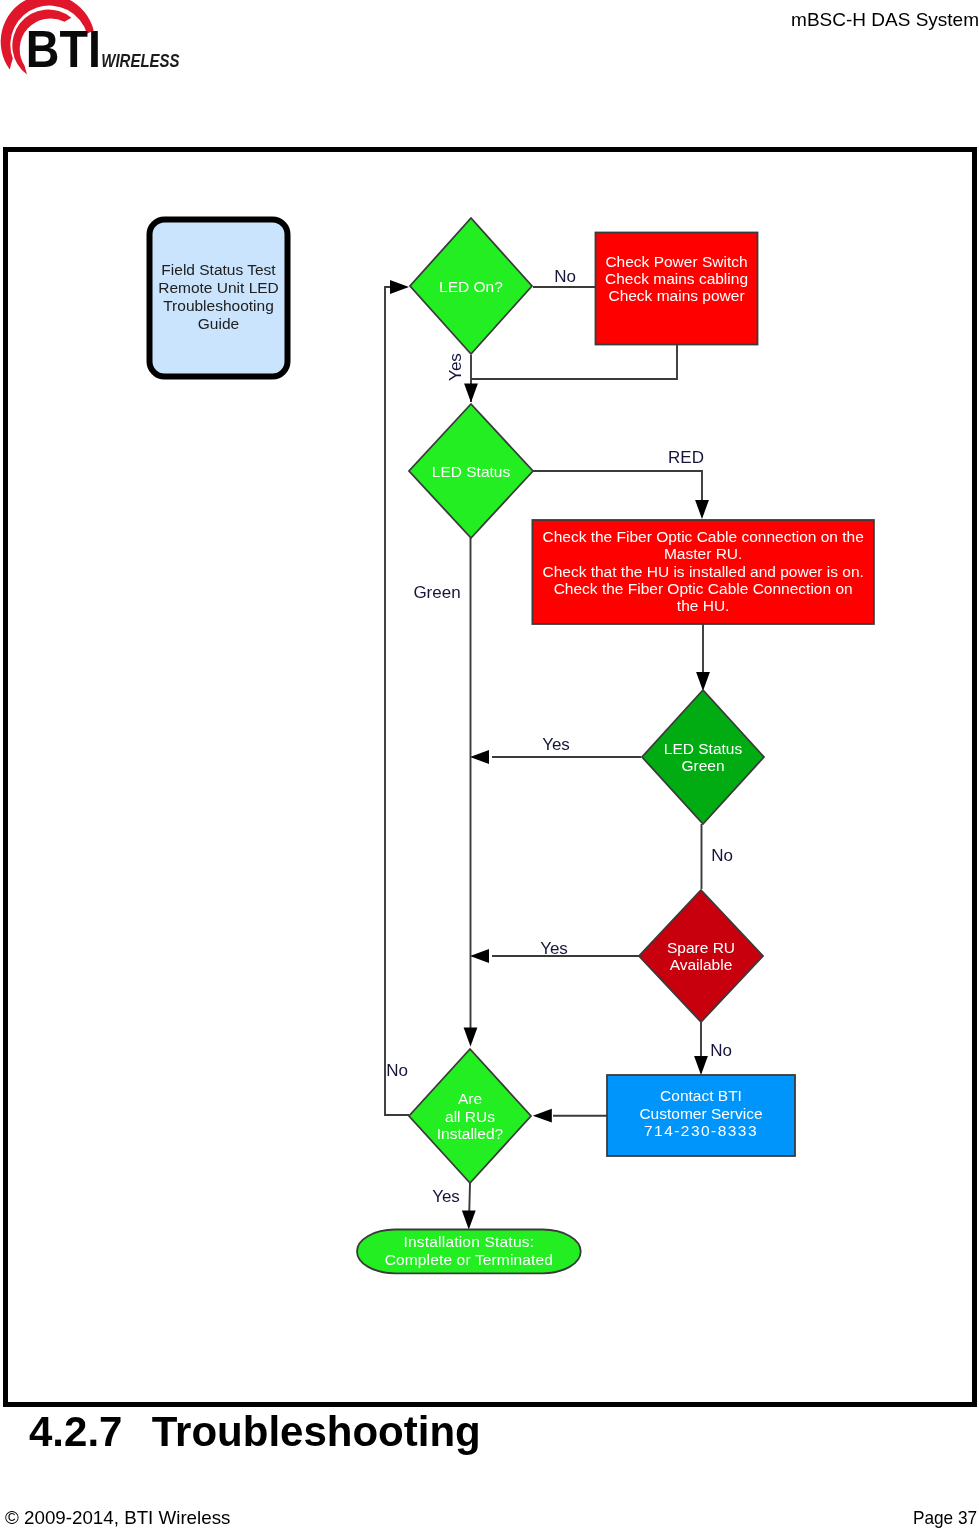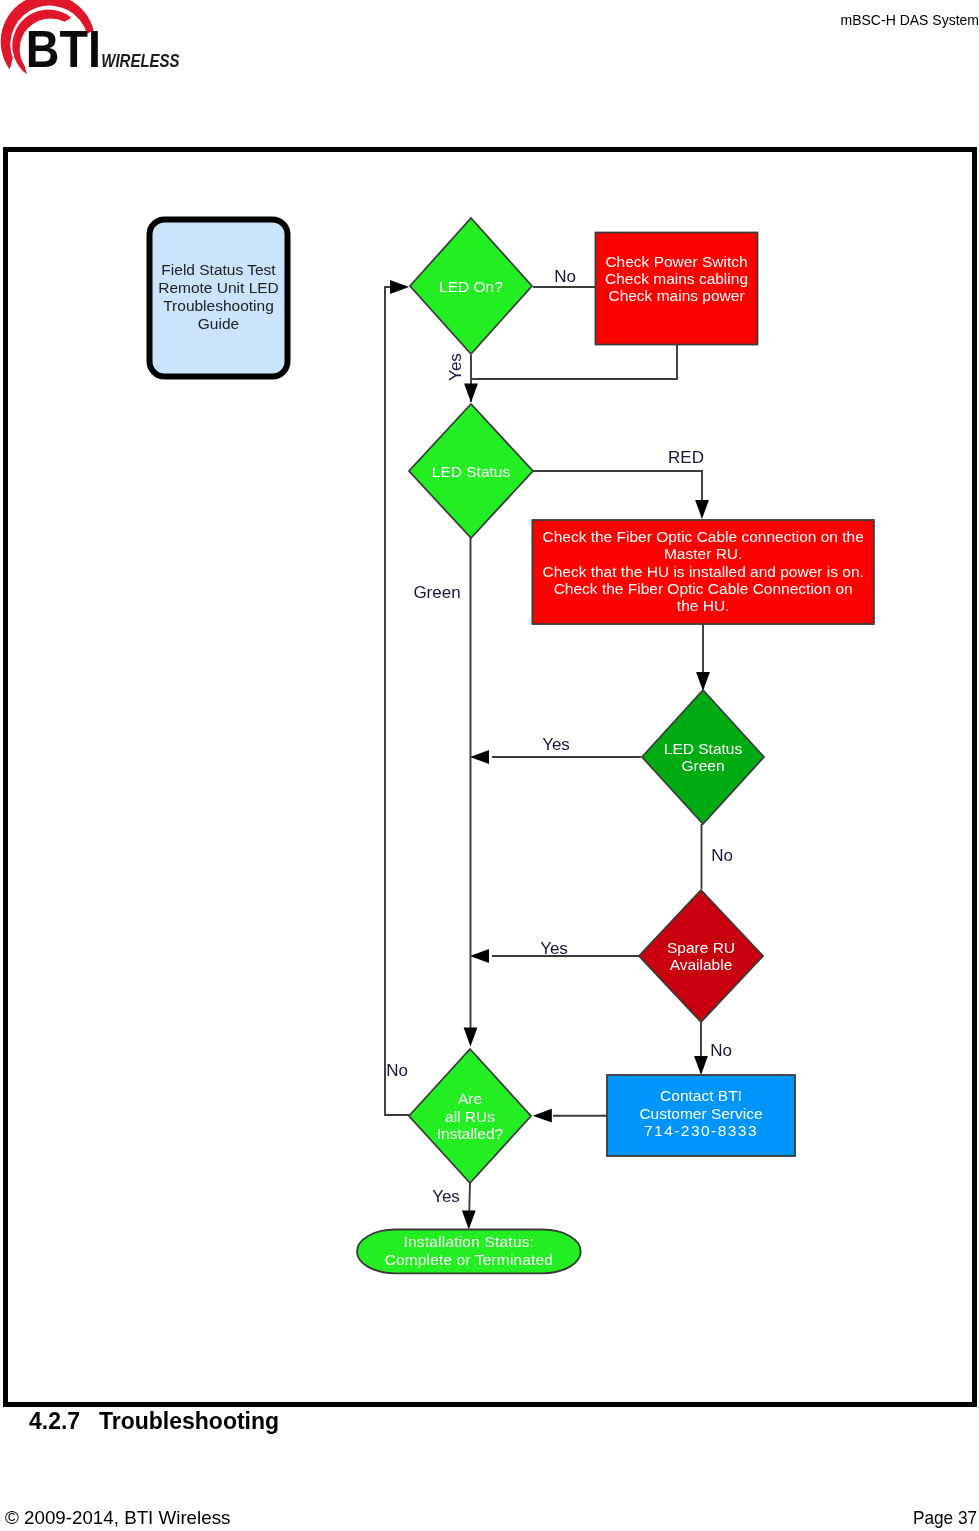--- a/index.html
+++ b/index.html
@@ -1,24 +1,24 @@
 <!DOCTYPE html>
 <html><head>
 <meta charset="utf-8">
 <style>
   html,body{margin:0;padding:0;}
   body{width:979px;height:1531px;background:#fff;position:relative;
        font-family:"Liberation Sans",sans-serif;overflow:hidden;}
   #header-title{position:absolute;right:0px;top:5px;text-align:left;
-      font-size:14px;line-height:30.4px;color:#000;}
+      font-size:19px;line-height:30.4px;color:#000;}
   #logo{position:absolute;left:0px;top:0px;width:200px;height:80px;}
   #frame{position:absolute;left:3px;top:147px;width:974px;height:1260px;
          border:5px solid #000;box-sizing:border-box;background:#fff;}
   #flow{position:absolute;left:0;top:0;pointer-events:none;}
-  #section-title{position:absolute;left:29px;top:1408px;font-size:23px;font-weight:bold;color:#000;white-space:nowrap;}
+  #section-title{position:absolute;left:29px;top:1408px;font-size:42px;font-weight:bold;color:#000;white-space:nowrap;}
   #footer-left{position:absolute;left:5px;top:1508px;font-size:19px;line-height:19px;color:#000;transform:scale(0.987,1);transform-origin:0 0;}
   #footer-right{position:absolute;left:913px;top:1508px;font-size:19px;line-height:19px;color:#000;white-space:nowrap;transform:scale(0.905,1);transform-origin:0 0;}
 </style>
 </head>
 <body>
 
 <div id="logo">
   <svg width="200" height="80" viewBox="0 0 200 80">
     <path d="M93.7,30.4 A47.2,47.2 0 1 0 9.7,69.5 L12.8,58.3 A39.1,39.1 0 1 1 87.0,33.8 Z" fill="#E0172B"></path>
     <path d="M71.4,17.7 A36.1,36.1 0 1 0 27.0,74.6 L24.6,65.8 A30.8,30.8 0 0 1 64.4,21.7 Z" fill="#E0172B"></path>

